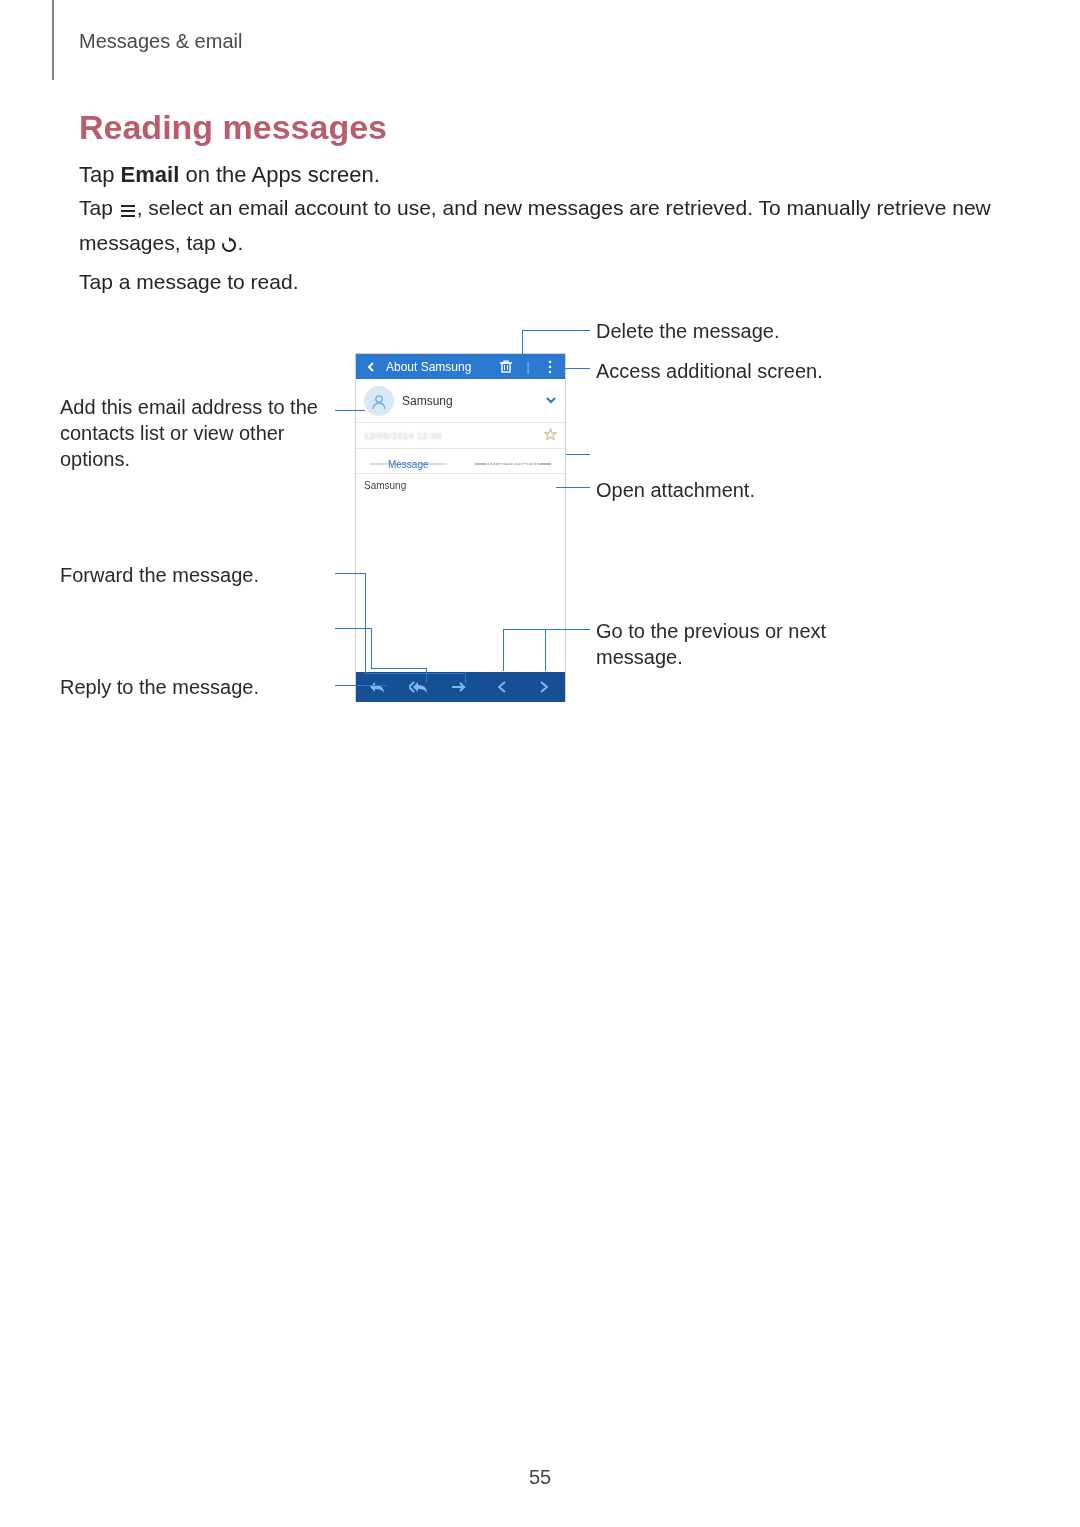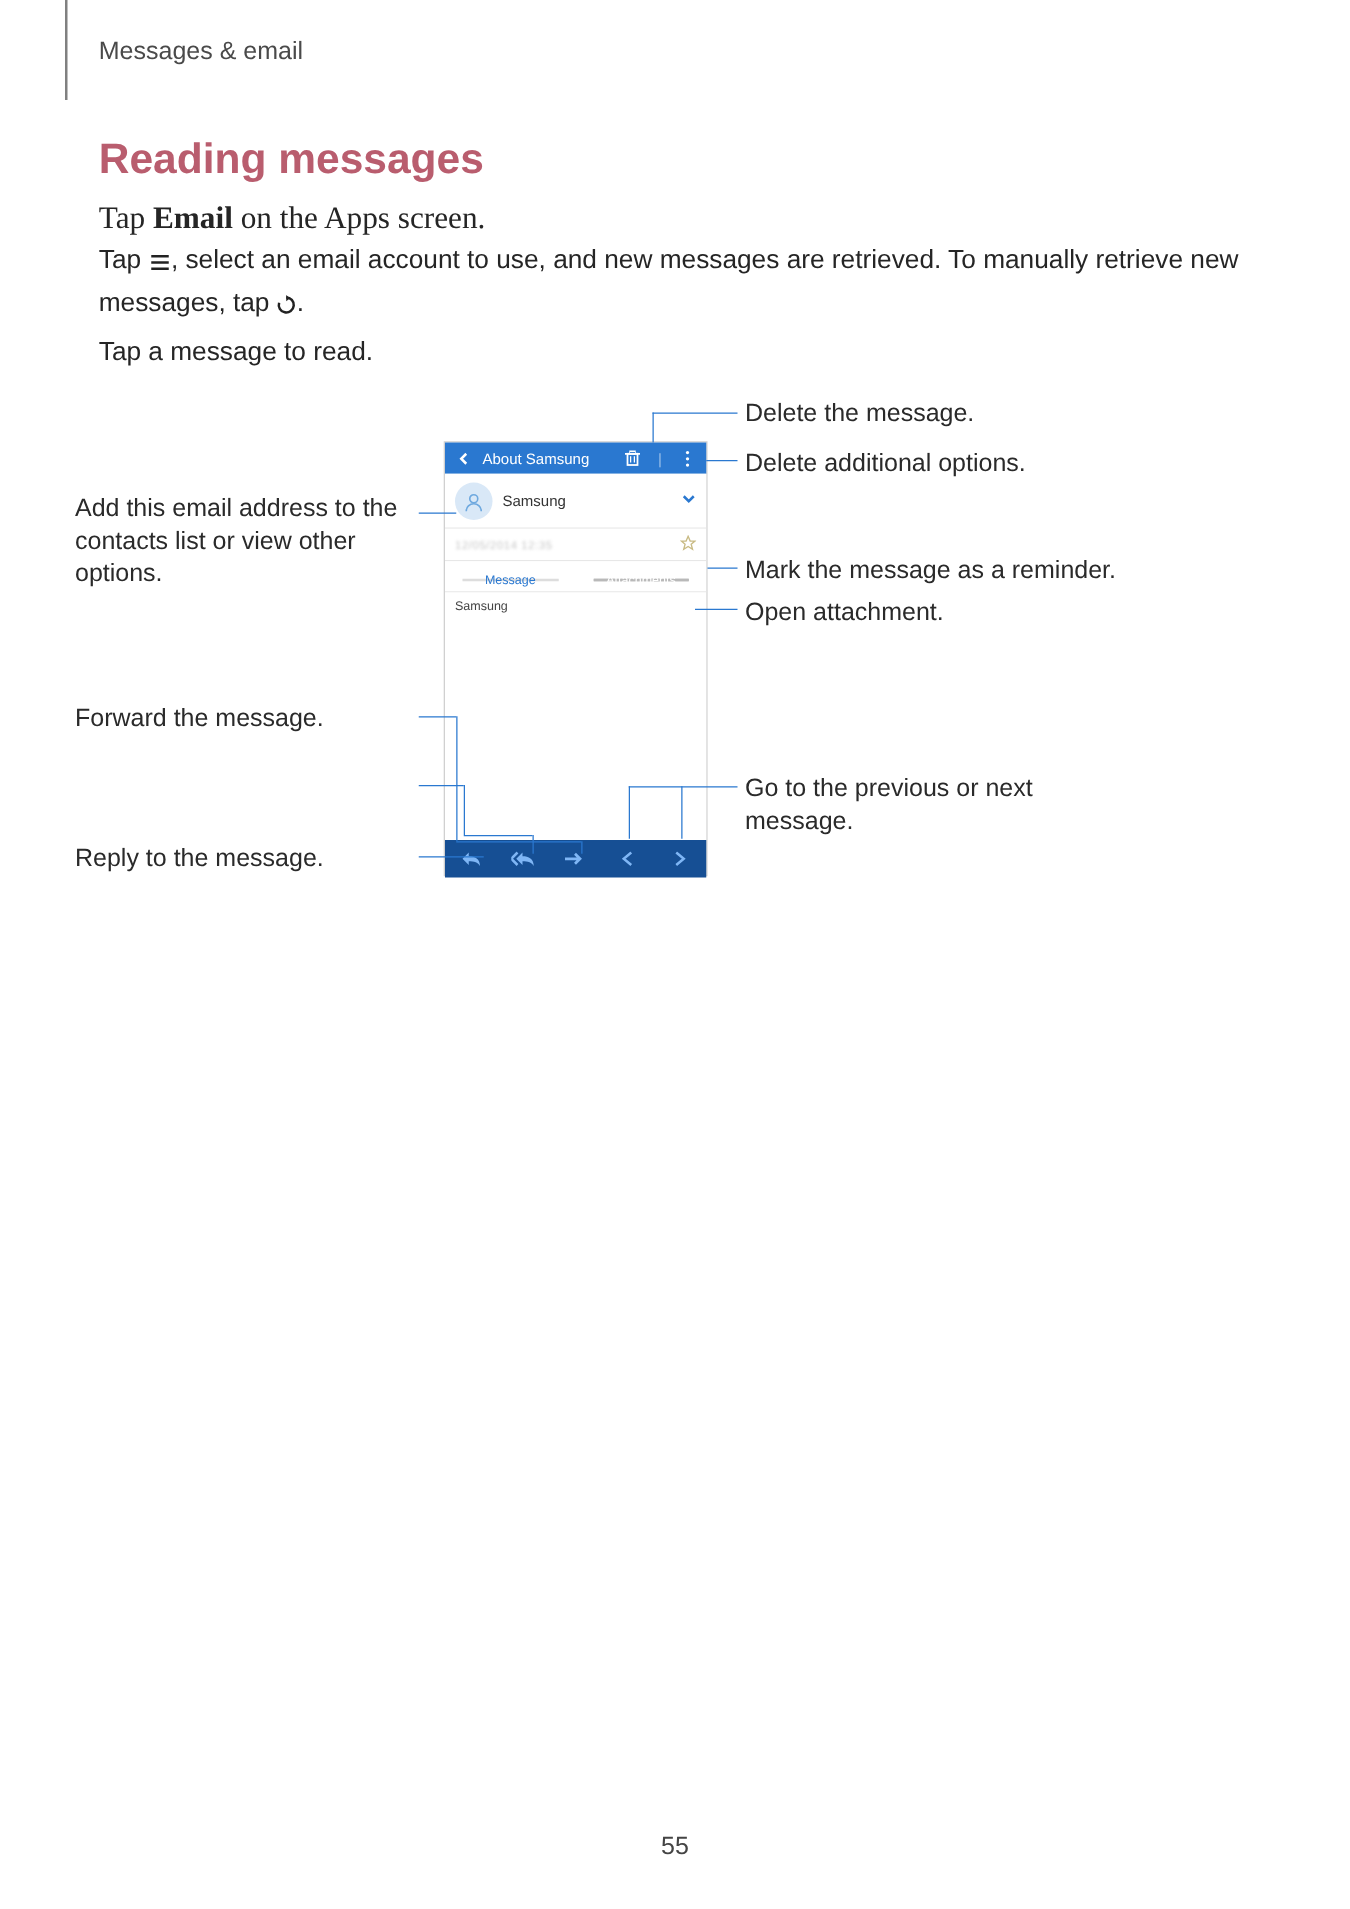--- a/index.html
+++ b/index.html
@@ -37,23 +37,22 @@
     left: 79px;
     top: 108px;
     font-size: 34px;
     font-weight: 700;
     color: #b95d6e;
   }
   .para1 {
     position: absolute;
     left: 79px;
     top: 160px;
-    font-size: 25px;
+    font-size: 22px;
     line-height: 30px;
-    font-family: Liberation Serif, serif;
   }
   .para1 b { font-weight: 700; }
   .para2 {
     position: absolute;
     left: 79px;
     top: 192px;
     right: 79px;
     font-size: 21px;
     line-height: 32px;
   }
@@ -321,22 +320,21 @@
   <div class="lead h" style="left:371px; top:668px; width:55px;"></div>
   <div class="lead v" style="left:426px; top:668px; height:15px;"></div>
 
   <div class="lead h" style="left:335px; top:685px; width:52px;"></div>
 
   <div class="lead v" style="left:503px; top:629px; height:42px;"></div>
   <div class="lead v" style="left:545px; top:629px; height:42px;"></div>
   <div class="lead h" style="left:503px; top:629px; width:87px;"></div>
 
   <div class="callout right" style="left:596px; top:318px;">Delete the message.</div>
-  <div class="callout right" style="left:596px; top:358px;">Delete additional options.</div>
-  <div class="callout right" style="left:596px; top:443px;">Mark the message as a reminder.</div>
+  <div class="callout right" style="left:596px; top:358px;">Access additional screen.</div>
   <div class="callout right" style="left:596px; top:477px;">Open attachment.</div>
   <div class="callout right" style="left:596px; top:618px; width:260px;">Go to the previous or next message.</div>
 
   <div class="callout left" style="left:60px; top:394px; width:270px;">Add this email address to the contacts list or view other options.</div>
   <div class="callout left" style="left:60px; top:562px; width:270px;">Forward the message.</div>
   <div class="callout left" style="left:60px; top:674px; width:270px;">Reply to the message.</div>
 
   <div class="page-num">55</div>
 </div>
 

